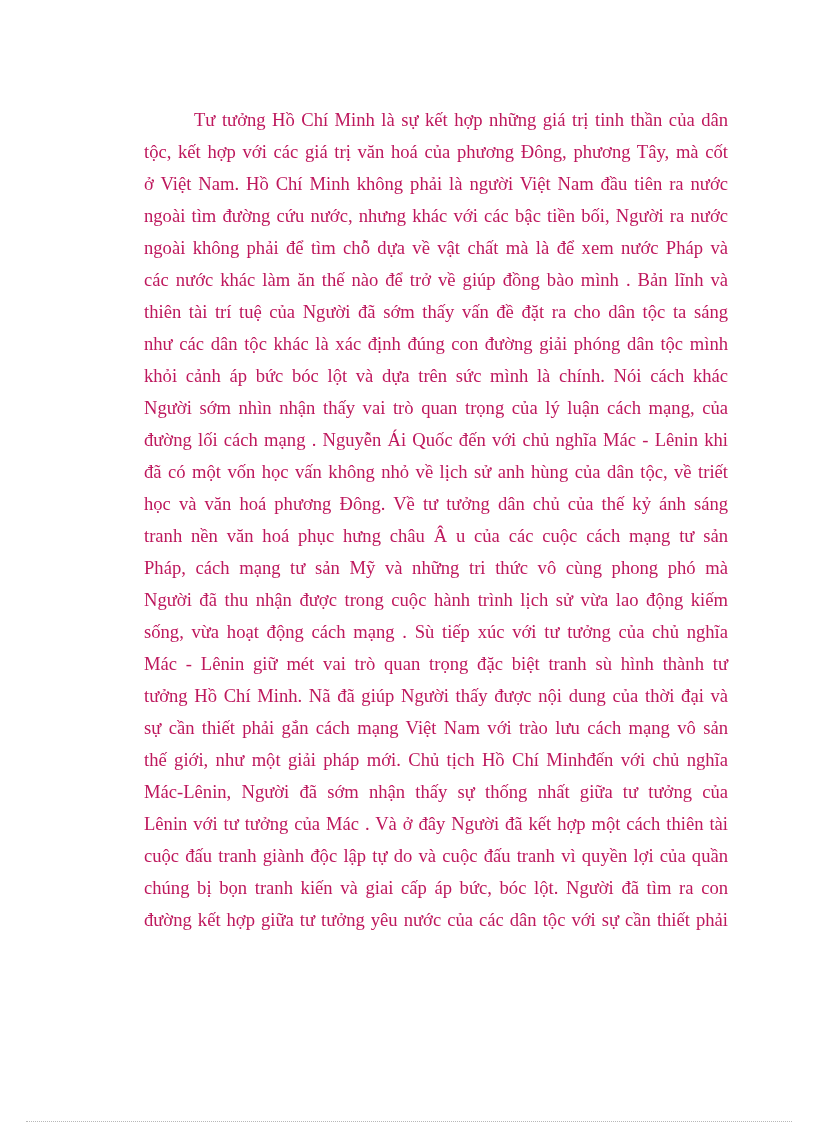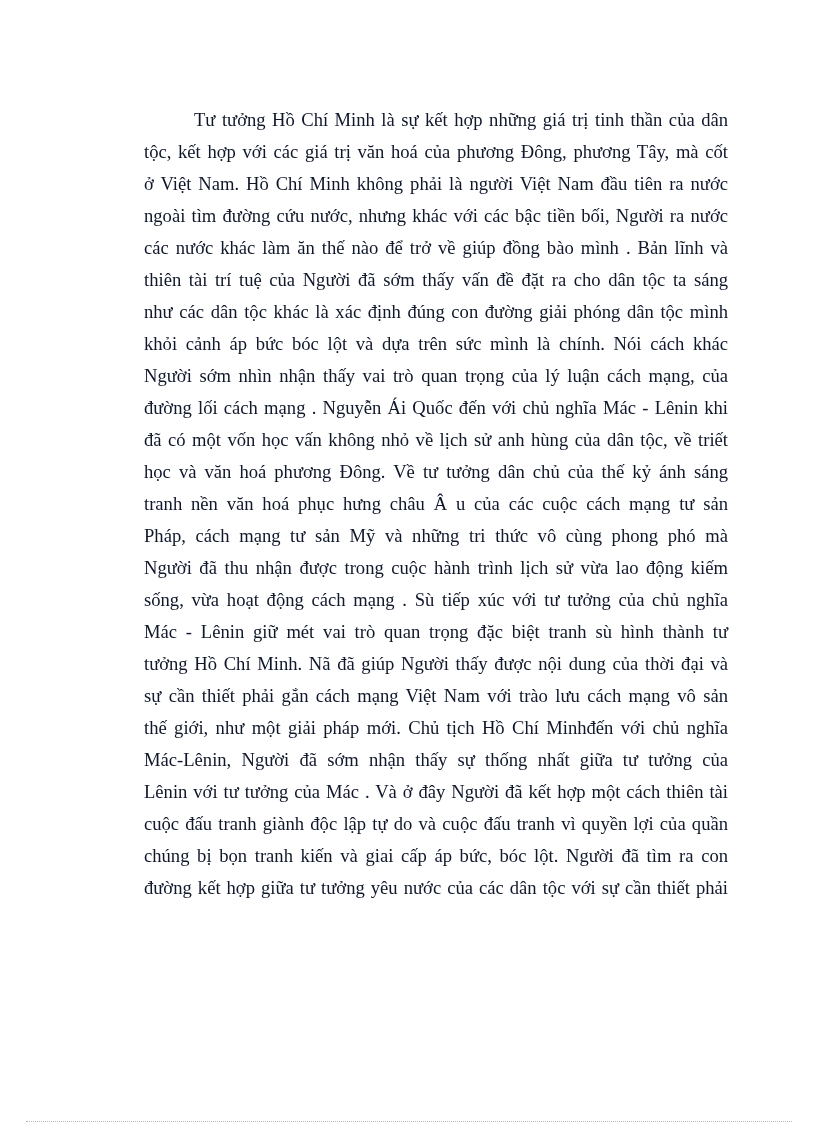--- a/index.html
+++ b/index.html
@@ -5,21 +5,21 @@
   html, body { margin: 0; padding: 0; background: #ffffff; }
   body { width: 816px; height: 1123px; position: relative; overflow: hidden; }
   .page {
     position: absolute;
     left: 144px;
     top: 104px;
     width: 584px;
     font-family: "Liberation Serif", serif;
     font-size: 18.6px;
     line-height: 32px;
-    color: #0f172a;
+    color: #be185d;
   }
   .line {
     display: block;
     white-space: nowrap;
     text-align: justify;
     text-align-last: justify;
     height: 32px;
   }
   .line.indent { padding-left: 50px; }
   .footer-rule {
@@ -33,20 +33,21 @@
 </style>
 </head>
 <body>
 
 <div class="page">
   <div>
     <span class="line indent">Tư tưởng Hồ Chí Minh là sự kết hợp những giá trị tinh thần của dân</span>
     <span class="line">tộc, kết hợp với các giá trị văn hoá của phương Đông, phương Tây, mà cốt</span>
     <span class="line">ở Việt Nam. Hồ Chí Minh không phải là người Việt Nam đầu tiên ra nước</span>
     <span class="line">ngoài tìm đường cứu nước, nhưng khác với các bậc tiền bối, Người ra nước</span>
+    <span class="line">ngoài không phải để tìm chỗ dựa về vật chất mà là để xem nước Pháp và</span>
     <span class="line">các nước khác làm ăn thế nào để trở về giúp đồng bào mình . Bản lĩnh và</span>
     <span class="line">thiên tài trí tuệ của Người đã sớm thấy vấn đề đặt ra cho dân tộc ta sáng</span>
     <span class="line">như các dân tộc khác là xác định đúng con đường giải phóng dân tộc mình</span>
     <span class="line">khỏi cảnh áp bức bóc lột và dựa trên sức mình là chính. Nói cách khác</span>
     <span class="line">Người sớm nhìn nhận thấy vai trò quan trọng của lý luận cách mạng, của</span>
     <span class="line">đường lối cách mạng . Nguyễn Ái Quốc đến với chủ nghĩa Mác - Lênin khi</span>
     <span class="line">đã có một vốn học vấn không nhỏ về lịch sử anh hùng của dân tộc, về triết</span>
     <span class="line">học và văn hoá phương Đông. Về tư tưởng dân chủ của thế kỷ ánh sáng</span>
     <span class="line">tranh nền văn hoá phục hưng châu Â u của các cuộc cách mạng tư sản</span>
     <span class="line">Pháp, cách mạng tư sản Mỹ và những tri thức vô cùng phong phó mà</span>

